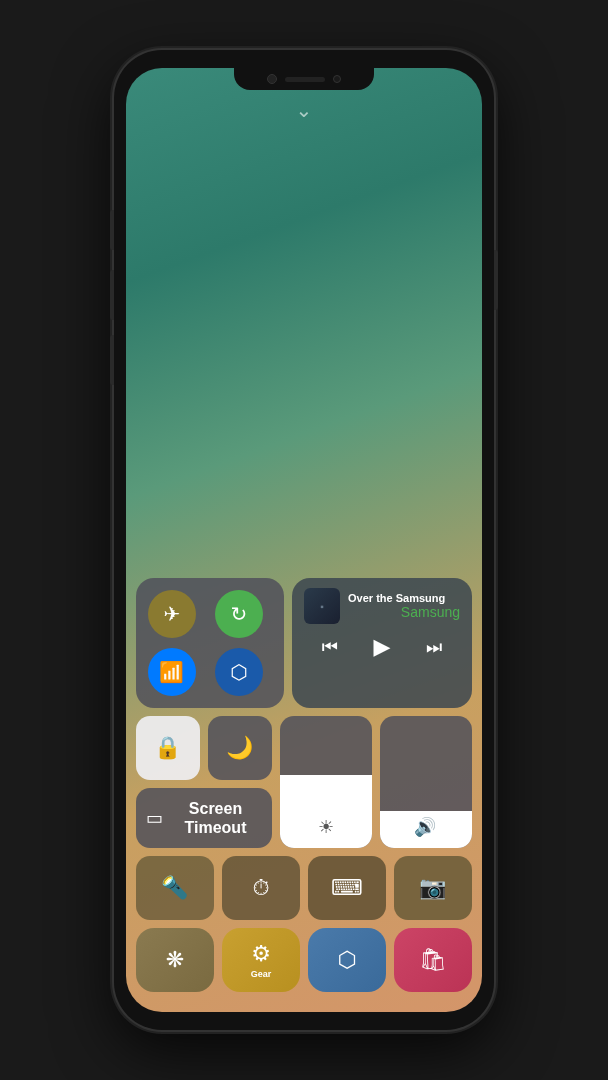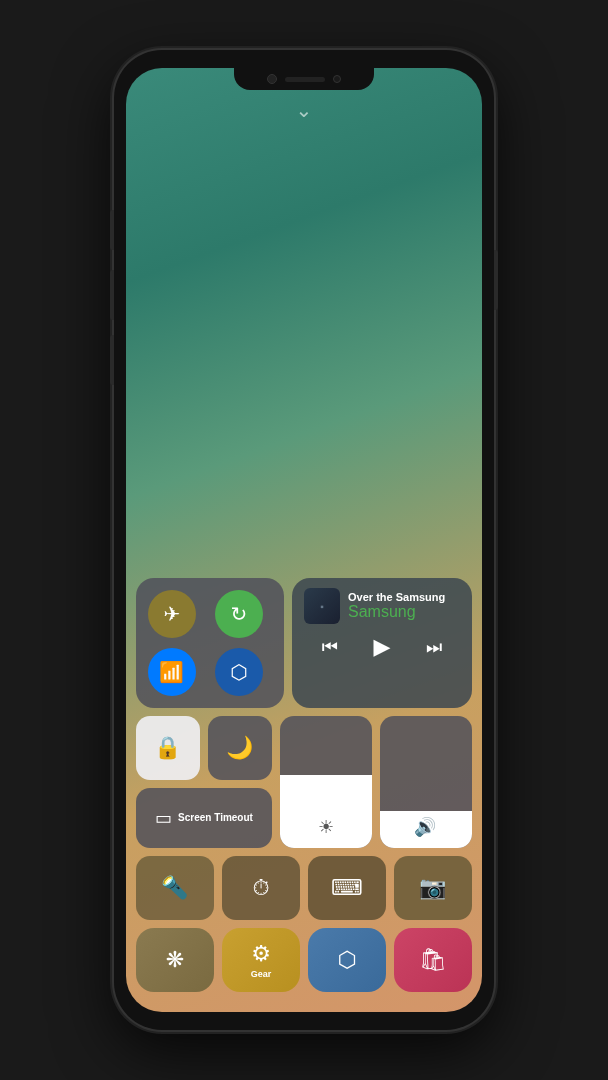--- a/index.html
+++ b/index.html
@@ -165,21 +165,22 @@
     }
 
     .media-text { flex: 1; }
     .media-title {
       color: white;
       font-size: 11px;
       font-weight: 600;
     }
     .media-artist {
       color: #4caf50;
-      font-size: 16px;
+      font-size: 14px;
+      text-align: right;
     }
 
     .media-controls {
       display: flex;
       align-items: center;
       justify-content: space-around;
       padding-top: 2px;
     }
     .media-btn {
       color: white;
@@ -290,22 +291,23 @@
       position: absolute;
       left: -4px;
       top: 285px;
       width: 4px;
       height: 50px;
       background: #2a2a2a;
       border-radius: 3px 0 0 3px;
     }
 
     .screen-timeout-label {
-      font-size: 10px;
+      font-size: 16px;
       font-weight: 600;
+      text-align: center;
       line-height: 1.2;
     }
 
     .sliders-col {
       display: flex;
       gap: 8px;
       flex: 1;
     }
 
     .slider-v {

